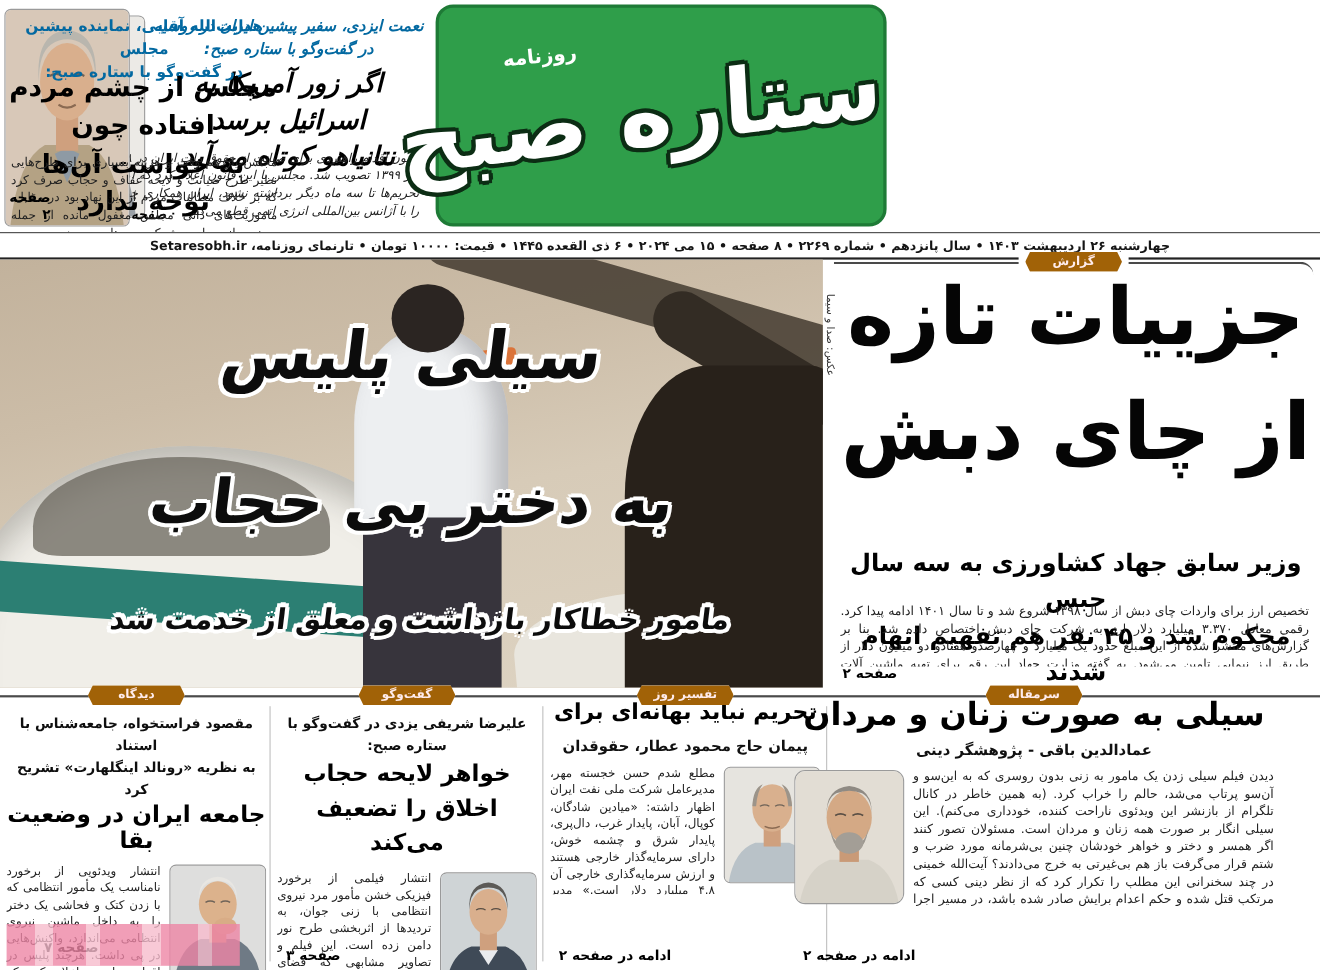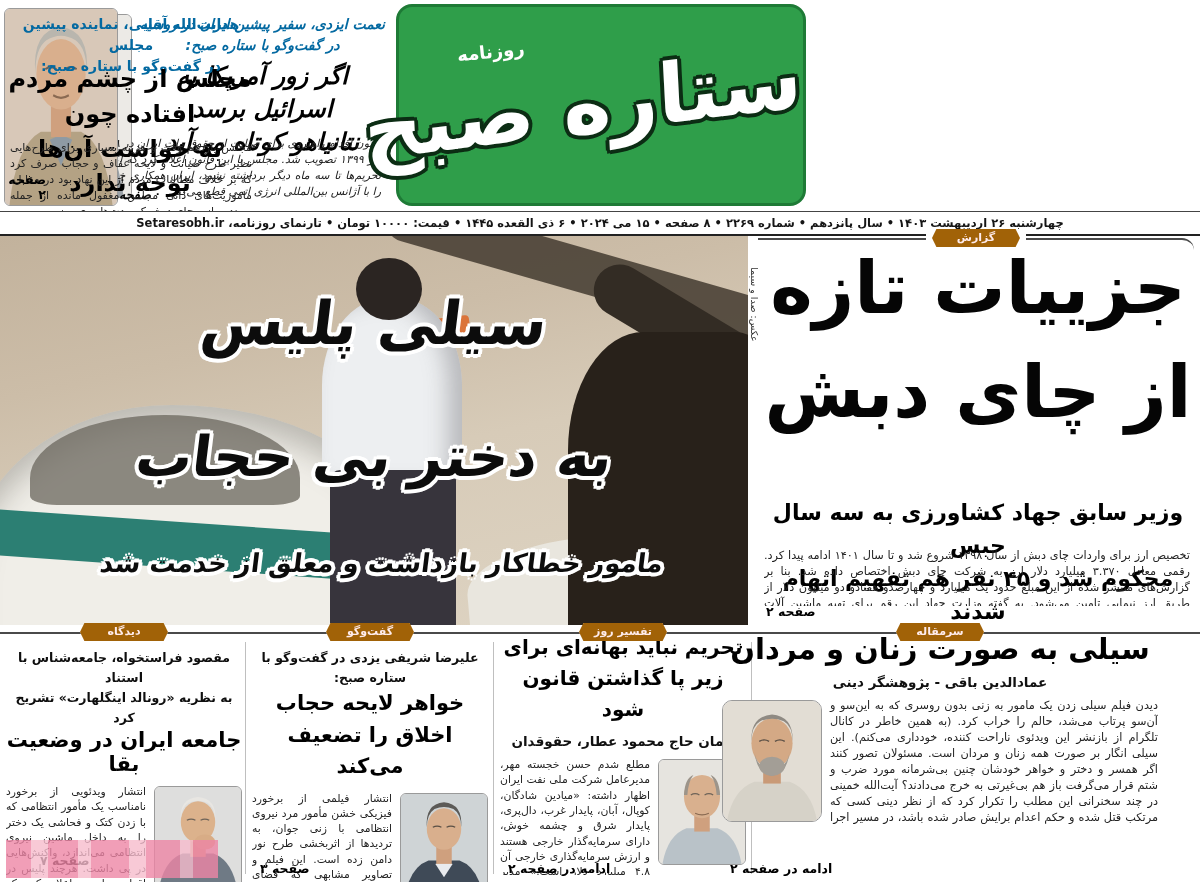--- a/index.html
+++ b/index.html
@@ -265,21 +265,20 @@
       </div>
       <span>انتشار فیلمی از برخورد فیزیکی خشن مأمور مرد نیروی انتظامی با زنی جوان، به تردیدها از اثربخشی طرح نور دامن زده است. این فیلم و تصاویر مشابهی که فضای مجازی را درنوردیده به وضوح نشان می‌دهند که سوار کردن زنان و دختران به خودروهای نیروی انتظامی در عموم موارد با خشونت و به شکلی اهانت‌آمیز انجام می‌شود. سوال این است که چرا متولیان امر، در تدوین طرح‌های مربوط به حجاب، از تجربه ۱۴۰۱ درس نمی‌گیرند؟ ستاره صبح برای بررسی این موضوع...</span>
     </div>
     <div class="pageref col-page">صفحه ۳</div>
   </section>
 
   <section class="col col3">
     <div class="pill">تفسیر روز</div>
     <h3 class="col-headline h-col3" style="margin:0;">
       <div>تحریم نباید بهانه‌ای برای</div>
-      <div>زیر پا گذاشتن قانون شود</div>
     </h3>
     <div class="col-byline">پیمان حاج محمود عطار، حقوقدان</div>
     <div class="col-body b-col3">
       <div class="portrait col-photo f-right">
         <svg viewBox="0 0 100 125" preserveAspectRatio="none">
           <rect width="100" height="125" fill="#e6e4df"></rect>
           <path d="M4 125 Q10 90 32 82 L68 82 Q90 90 96 125 Z" fill="#b9c2c8"></path>
           <rect x="41" y="60" width="18" height="26" fill="#cfa07e"></rect>
           <ellipse cx="50" cy="44" rx="21" ry="26" fill="#d9b08e"></ellipse>
           <path d="M29 42 Q30 22 40 18 Q34 26 33 42 Z" fill="#9c948a"></path>

